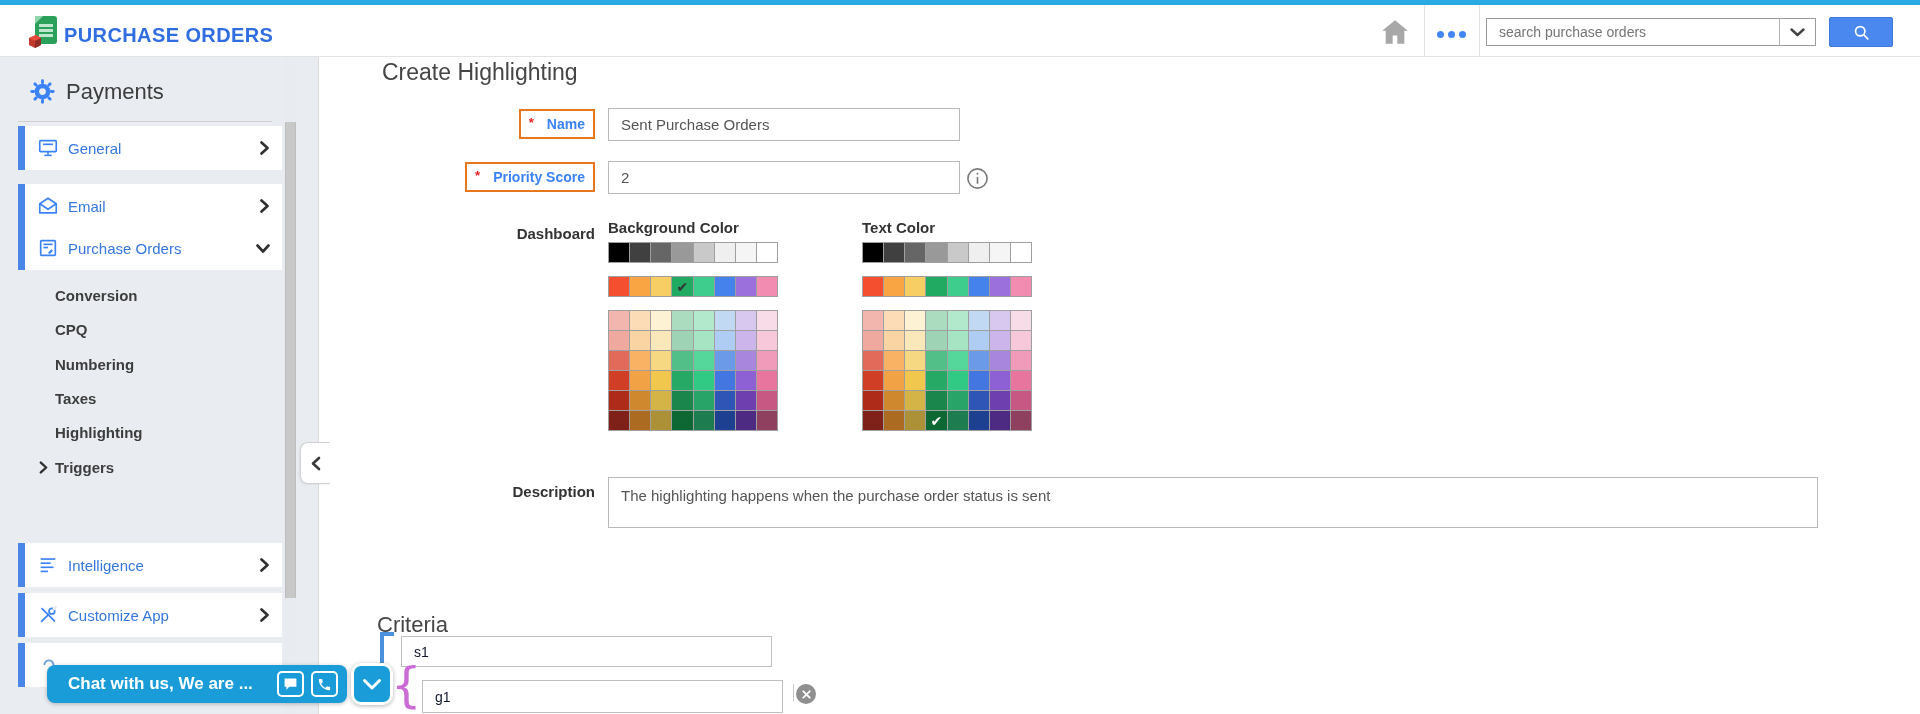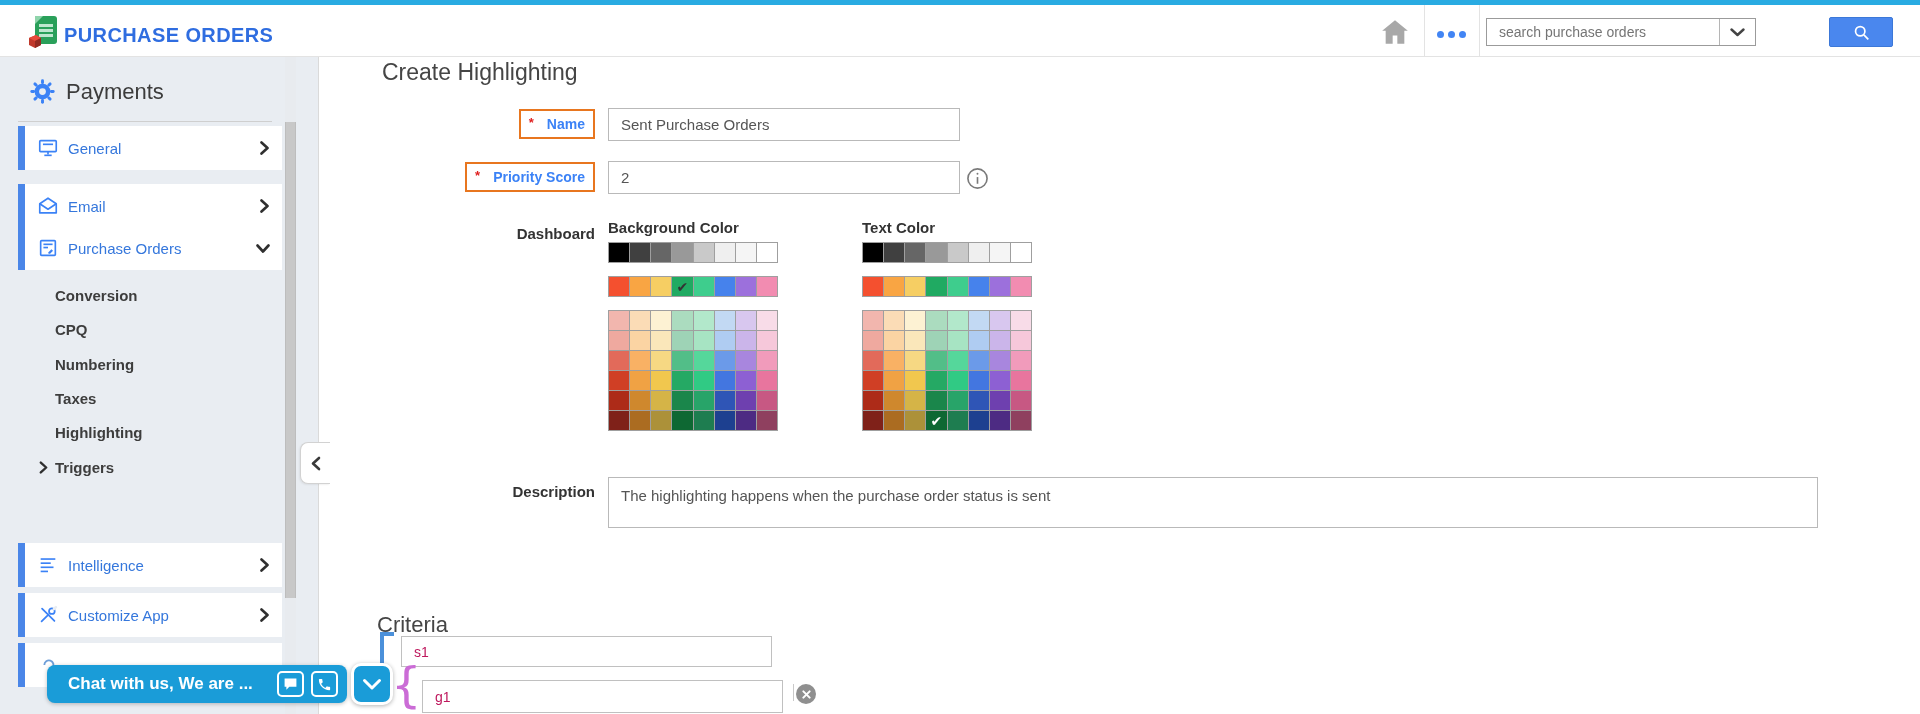--- a/index.html
+++ b/index.html
@@ -11,21 +11,21 @@
   .top-accent { position:absolute; left:0; top:0; width:1920px; height:5px; background:#29abe2; }
   .header { position:absolute; left:0; top:5px; width:1920px; height:52px; background:#fff;
             border-bottom:1px solid #e3e3e3; z-index:5; }
   .logo { position:absolute; left:26px; top:9px; width:34px; height:36px; }
   .app-title { position:absolute; left:64px; top:19px; font-size:20px; font-weight:bold;
                color:#2f6de0; letter-spacing:.4px; }
   .hdr-vline { position:absolute; top:0; width:1px; height:52px; background:#e3e3e3; }
   .home { position:absolute; left:1381px; top:14px; width:28px; height:26px; cursor:pointer; }
   .dots { position:absolute; left:1437px; top:26px; display:flex; gap:4px; cursor:pointer; }
   .dots i { width:7px; height:7px; border-radius:50%; background:#4285f4; }
-  .search-wrap { position:absolute; left:1486px; top:13px; width:270px; height:28px;
+  .search-wrap { position:absolute; left:1486px; top:13px; width:330px; height:28px;
                  border:1px solid #9b9b9b; background:#f0abfc; display:flex; align-items:stretch; }
   .search-input { flex:1; border:none; outline:none; padding:0 12px; font-size:14px; color:#333;
                   font-family:"Liberation Sans", sans-serif; }
   .search-input::placeholder { color:#757575; }
   .search-chevron { width:36px; border-left:1px solid #b5b5b5; display:flex; align-items:center;
                     justify-content:center; cursor:pointer; background:#fff; }
   .search-btn { position:absolute; left:1829px; top:12px; width:64px; height:30px; background:#4a87ee;
                 border:1px solid #3c78d8; border-radius:2px; display:flex; align-items:center;
                 justify-content:center; cursor:pointer; }
 
@@ -75,21 +75,21 @@
   .sw { position:relative; cursor:pointer; }
   .check-icon { position:absolute; inset:0; display:flex; align-items:center; justify-content:center;
                 font-family:"DejaVu Sans", sans-serif; font-size:14px; font-weight:bold; }
 
   .desc-box { position:absolute; left:608px; top:477px; width:1210px; height:51px;
               border:1px solid #b9b9b9; font-size:15px; color:#555; padding:9px 12px;
               background:#fff; line-height:1.25; }
   .criteria-title { position:absolute; left:377px; top:584px; font-size:22px; color:#454545;margin-top:28px; }
   .bracket-stmt { position:absolute; left:380px; top:632px; width:14px; height:36px;
                   border-left:4px solid #4b90da; border-top:4px solid #4b90da; }
-  .inp-sm { position:absolute; border:1px solid #c0c0c0; font-size:14px; color:#be185d;
+  .inp-sm { position:absolute; border:1px solid #c0c0c0; font-size:14px; color:#0f172a;
             padding:0 12px; outline:none; background:#fff; font-family:"Liberation Sans", sans-serif; }
   .brace-grp { position:absolute; left:391px; top:661px; font-size:48px; line-height:1;
                color:#cb6cd6; font-family:"DejaVu Sans", sans-serif; }
   .sep-v { position:absolute; left:793px; top:684px; width:1px; height:17px; background:#c9c9c9; }
   .xbtn { position:absolute; left:796px; top:684px; width:20px; height:20px; border-radius:50%;
           background:#8f8f8f; display:flex; align-items:center; justify-content:center; cursor:pointer; }
 
   
   .chat-bar { position:absolute; left:47px; top:665px; width:300px; height:38px; background:#1a9cd8;
               border-radius:8px; display:flex; align-items:center; padding:0 9px 0 21px; z-index:20;

